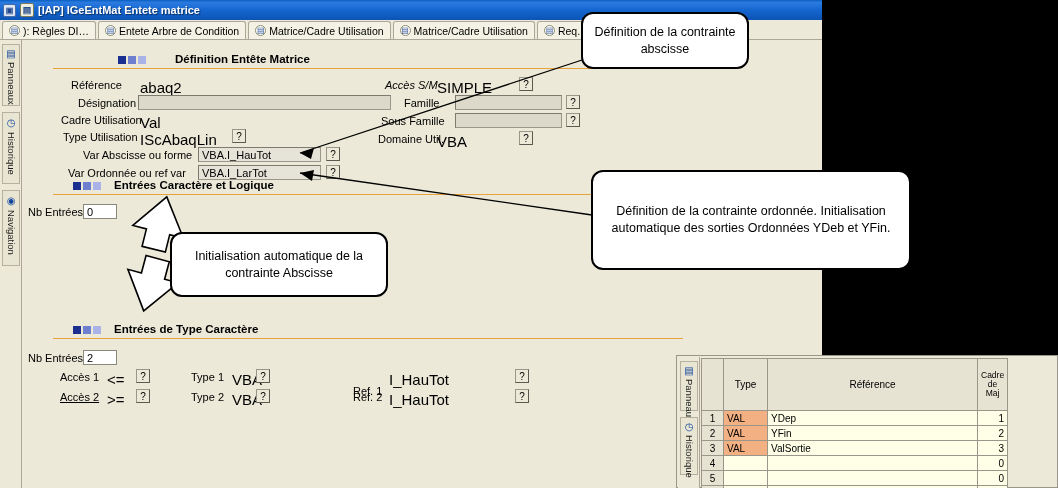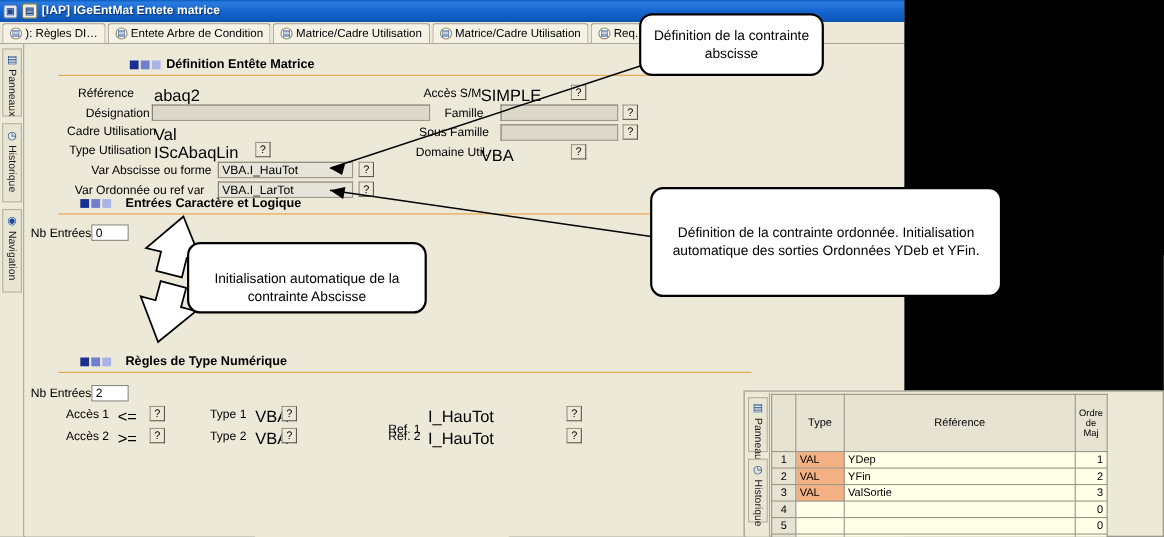--- a/index.html
+++ b/index.html
@@ -179,21 +179,21 @@
     <div class="dockitem" style="top:150px; height:76px;">
       <span class="dockglyph">◉</span>
       <span class="vtext">Navigation</span>
     </div>
   </div>
 
   <div class="form">
 
     <div style="position:absolute;left:95px;top:12px;">
       <span class="sq sq1"></span><span class="sq sq2"></span><span class="sq sq3"></span>
-      <span class="section-title" style="margin-left:0;text-align:center;">Définition Entête Matrice</span>
+      <span class="section-title" style="margin-left:24px;text-align:center;">Définition Entête Matrice</span>
     </div>
     <div class="hr-orange" style="position:absolute;left:30px;top:27px;width:630px;"></div>
 
     <div class="lbl" style="position:absolute;left:48px;top:38px;">Référence</div>
     <div class="val" style="position:absolute;left:117px;top:38px;">abaq2</div>
 
     <div class="lbl" style="position:absolute;left:55px;top:56px;">Désignation</div>
     <div class="field" style="position:absolute;left:115px;top:54px;width:253px;"></div>
 
     <div class="lbl" style="position:absolute;left:38px;top:73px;">Cadre Utilisation</div>
@@ -204,21 +204,21 @@
     <div class="qbtn" style="position:absolute;left:209px;top:88px;">?</div>
 
     <div class="lbl" style="position:absolute;left:60px;top:108px;">Var Abscisse ou forme</div>
     <div class="field white" style="position:absolute;left:175px;top:106px;width:123px;">VBA.I_HauTot</div>
     <div class="qbtn" style="position:absolute;left:303px;top:106px;">?</div>
 
     <div class="lbl" style="position:absolute;left:45px;top:126px;">Var Ordonnée ou ref var</div>
     <div class="field white" style="position:absolute;left:175px;top:124px;width:123px;">VBA.I_LarTot</div>
     <div class="qbtn" style="position:absolute;left:303px;top:124px;">?</div>
 
-    <div class="lbl" style="position:absolute;left:362px;top:38px;">Accès S/M</div>
+    <div class="lbl" style="position:absolute;left:362px;top:38px;font-style:italic;">Accès S/M</div>
     <div class="val" style="position:absolute;left:414px;top:38px;text-align:right;">SIMPLE</div>
     <div class="qbtn" style="position:absolute;left:496px;top:36px;">?</div>
 
     <div class="lbl" style="position:absolute;left:381px;top:56px;">Famille</div>
     <div class="field" style="position:absolute;left:432px;top:54px;width:107px;"></div>
     <div class="qbtn" style="position:absolute;left:543px;top:54px;">?</div>
 
     <div class="lbl" style="position:absolute;left:358px;top:74px;">Sous Famille</div>
     <div class="field" style="position:absolute;left:432px;top:72px;width:107px;"></div>
     <div class="qbtn" style="position:absolute;left:543px;top:72px;">?</div>
@@ -231,38 +231,38 @@
       <span class="sq sq1"></span><span class="sq sq2"></span><span class="sq sq3"></span>
       <span class="section-title" style="margin-left:8px;">Entrées Caractère et Logique</span>
     </div>
     <div class="hr-orange" style="position:absolute;left:30px;top:153px;width:630px;"></div>
 
     <div class="lbl" style="position:absolute;left:5px;top:165px;">Nb Entrées</div>
     <div class="numfield" style="position:absolute;left:60px;top:163px;">0</div>
 
     <div style="position:absolute;left:50px;top:282px;">
       <span class="sq sq1"></span><span class="sq sq2"></span><span class="sq sq3"></span>
-      <span class="section-title" style="margin-left:8px;">Règles de Type Numérique</span>
+      <span class="section-title" style="margin-left:8px;">Entrées de Type Caractère</span>
     </div>
     <div class="hr-orange" style="position:absolute;left:30px;top:297px;width:630px;"></div>
 
     <div class="lbl" style="position:absolute;left:5px;top:311px;">Nb Entrées</div>
     <div class="numfield" style="position:absolute;left:60px;top:309px;">2</div>
 
     <div class="lbl" style="position:absolute;left:37px;top:330px;">Accès 1</div>
     <div class="val" style="position:absolute;left:84px;top:330px;">&lt;=</div>
     <div class="qbtn" style="position:absolute;left:113px;top:328px;">?</div>
     <div class="lbl" style="position:absolute;left:168px;top:330px;">Type 1</div>
     <div class="val" style="position:absolute;left:209px;top:330px;">VBA</div>
     <div class="qbtn" style="position:absolute;left:233px;top:328px;">?</div>
     <div class="lbl" style="position:absolute;left:330px;top:330px;margin-top:14px;">Ref. 1</div>
     <div class="val" style="position:absolute;left:366px;top:330px;">I_HauTot</div>
     <div class="qbtn" style="position:absolute;left:492px;top:328px;">?</div>
 
-    <div class="lbl" style="position:absolute;left:37px;top:350px;">Accès 2</div>
+    <div class="lbl" style="position:absolute;left:37px;top:350px;text-decoration:underline;">Accès 2</div>
     <div class="val" style="position:absolute;left:84px;top:350px;">&gt;=</div>
     <div class="qbtn" style="position:absolute;left:113px;top:348px;">?</div>
     <div class="lbl" style="position:absolute;left:168px;top:350px;">Type 2</div>
     <div class="val" style="position:absolute;left:209px;top:350px;">VBA</div>
     <div class="qbtn" style="position:absolute;left:233px;top:348px;">?</div>
     <div class="lbl" style="position:absolute;left:330px;top:350px;">Ref. 2</div>
     <div class="val" style="position:absolute;left:366px;top:350px;">I_HauTot</div>
     <div class="qbtn" style="position:absolute;left:492px;top:348px;">?</div>
 
   </div>
@@ -282,21 +282,21 @@
 </svg>
 
 <div class="callout" style="left:581px;top:12px;width:168px;height:57px;">
   <span>Définition de la contrainte abscisse</span>
 </div>
 
 <div class="callout" style="left:591px;top:170px;width:320px;height:100px;">
   <span>Définition de la contrainte ordonnée. Initialisation automatique des sorties Ordonnées YDeb et YFin.</span>
 </div>
 
-<div class="callout" style="left:170px;top:220px;width:218px;height:65px;align-items:flex-end;">
+<div class="callout" style="left:170px;top:232px;width:218px;height:65px;">
   <span>Initialisation automatique de la contrainte Abscisse</span>
 </div>
 
 <div class="gridpanel">
   <div class="gp-dock">
     <div class="dockitem" style="top:4px;height:50px;">
       <span class="dockglyph">▤</span>
       <span class="vtext">Panneaux</span>
     </div>
     <div class="dockitem" style="top:60px;height:58px;">
@@ -304,21 +304,21 @@
       <span class="vtext">Historique</span>
     </div>
   </div>
 
   <table class="gtable">
     <thead>
       <tr>
         <th class="g-rownum" style="height:52px;"></th>
         <th style="width:44px;">Type</th>
         <th style="width:210px;">Référence</th>
-        <th style="width:28px;font-size:8.5px;line-height:1.05;">Ordre de Maj</th>
+        <th style="width:28px;font-size:8.5px;line-height:1.05;">Cadre de Maj</th>
       </tr>
     </thead>
     <tbody>
       <tr>
         <td class="g-rownum">1</td>
         <td class="g-type">VAL</td>
         <td class="g-ref">YDep</td>
         <td class="g-ord">1</td>
       </tr>
       <tr>

